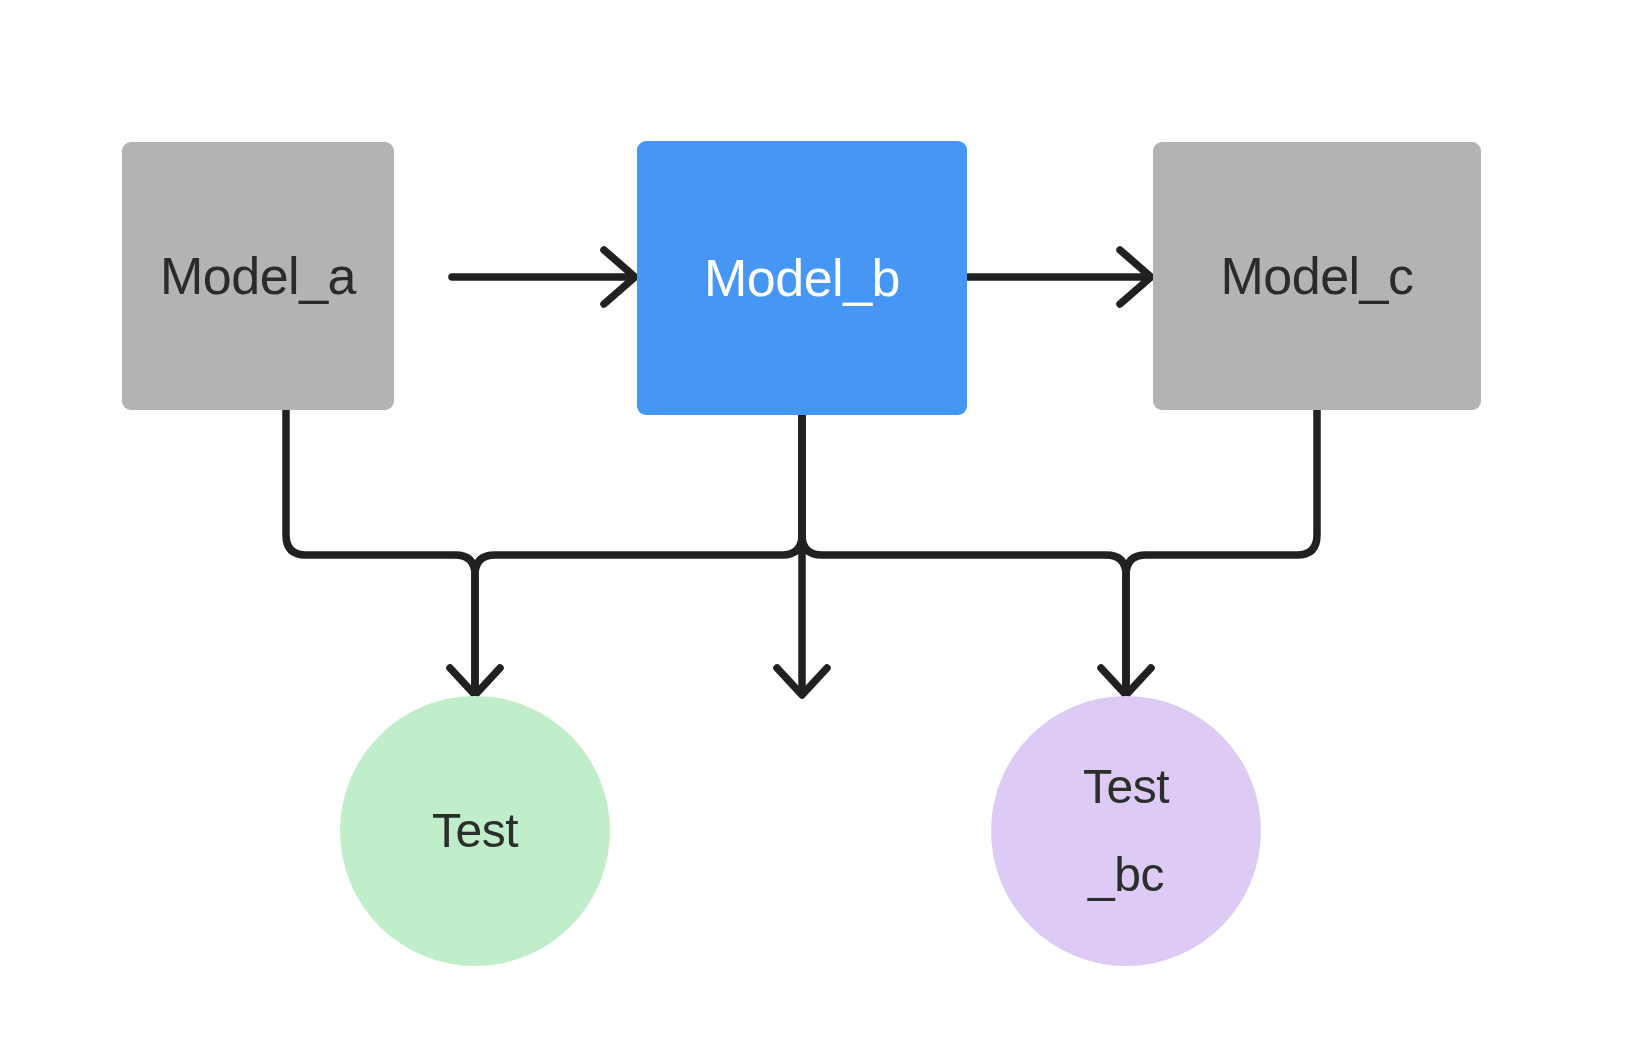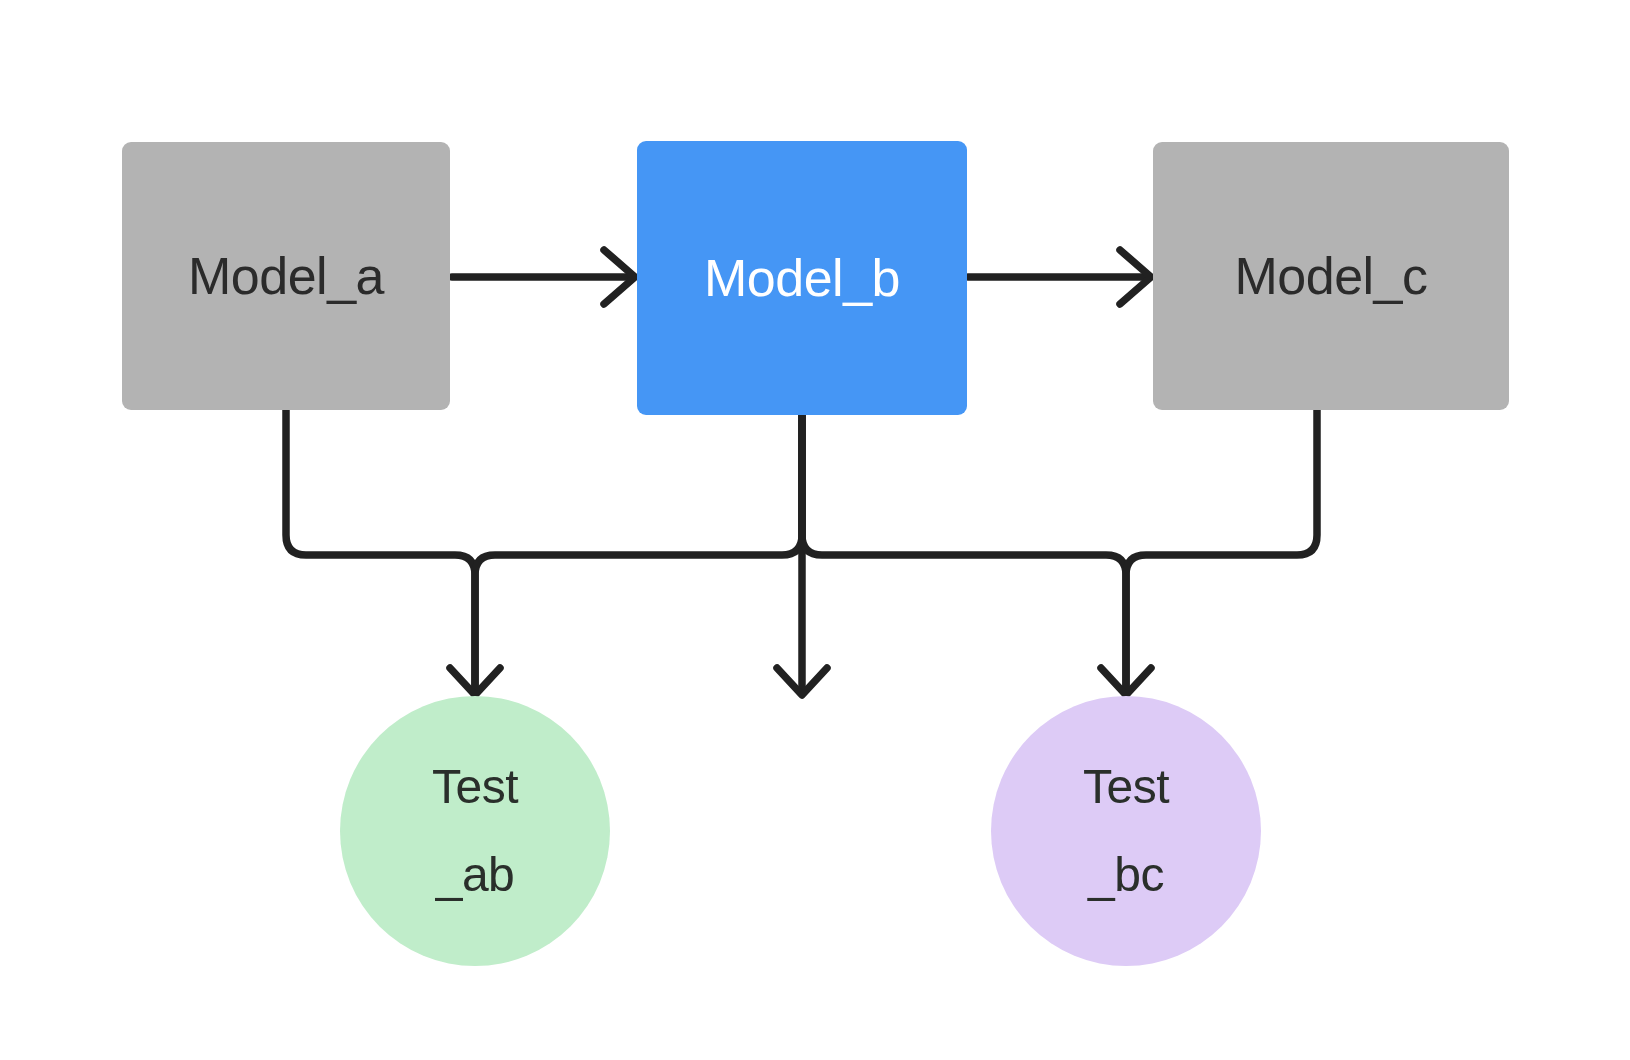--- a/index.html
+++ b/index.html
@@ -85,35 +85,34 @@
 
     <path d="M802 410 L802 535 Q802 555 822 555 L1106 555 Q1126 555 1126 575 L1126 690"></path>
 
     <path d="M1317 410 L1317 535 Q1317 555 1297 555 L1146 555 Q1126 555 1126 575 L1126 690"></path>
 
     <path d="M450 668 L475 695 L500 668"></path>
     <path d="M777 668 L802 695 L827 668"></path>
     <path d="M1101 668 L1126 695 L1151 668"></path>
   </svg>
 
-  <div class="box" style="left:122px; top:142px; width:328px; height:268px; background:var(--model-default);">
+  <div class="box" style="left:122px; top:142px; width:272px; height:268px; background:var(--model-default);">
     <span>Model_a</span>
   </div>
 
   <div class="box selected" style="left:637px; top:141px; width:330px; height:274px; background:var(--model-selected);">
     <span>Model_b</span>
   </div>
 
-  <div class="box" style="left:1153px; top:142px; width:356px; height:268px; background:var(--model-default);">
+  <div class="box" style="left:1153px; top:142px; width:328px; height:268px; background:var(--model-default);">
     <span>Model_c</span>
   </div>
 
   <div class="circle" style="left:340px; top:696px; background:var(--test-ab);">
     <span class="cl">Test</span>
-    <span class="cl">_ab</span>
   </div>
 
 
   <div class="circle" style="left:991px; top:696px; background:var(--test-bc);">
     <span class="cl">Test</span>
     <span class="cl">_bc</span>
   </div>
 
 </div>
 

